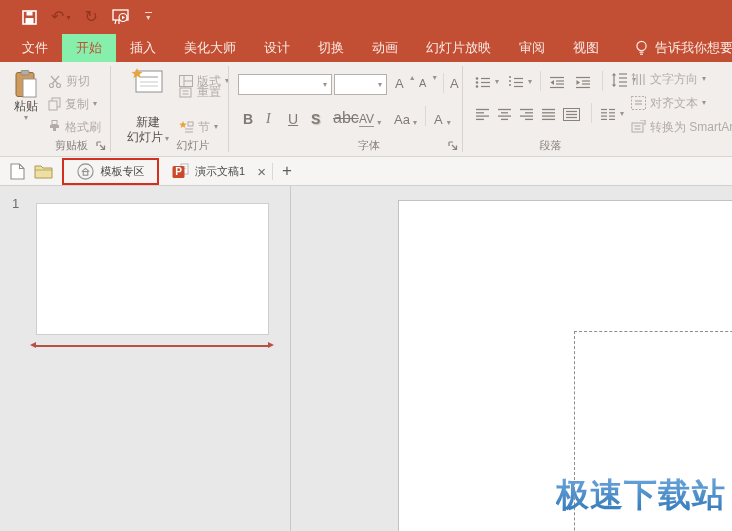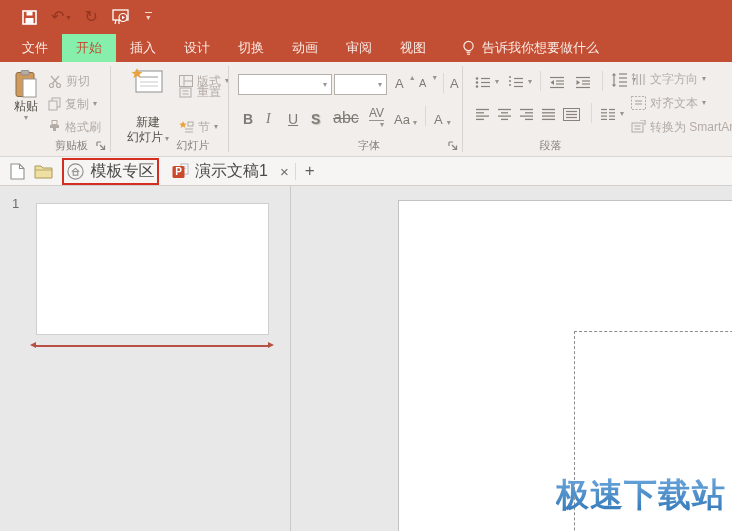--- a/index.html
+++ b/index.html
@@ -37,21 +37,21 @@
   .combo { position:absolute; height:21px; background:#fff; border:1px solid #b6b0aa; display:flex; align-items:center; justify-content:flex-end; padding-right:4px; cursor:default; }
   .fontbtn { position:absolute; top:44px; height:21px; display:flex; align-items:flex-end; color:#807a74; font-size:14px; cursor:default; }
   .ab { font-size:13px; color:#807a74; }
   .supc { font-size:7px; color:#9a948e; margin-left:1px; transform:translateY(-6px); }
 
   
   .tabbar { position:absolute; left:0; top:157px; width:100%; height:29px; background:#f7f5f4; border-bottom:1px solid #d2cfcc; display:flex; align-items:center; }
   .tb-icon { display:flex; align-items:center; justify-content:center; width:26px; height:26px; cursor:default; }
   .doc-tab-hl { display:flex; align-items:center; justify-content:center; gap:7px; height:27px; width:97px; margin-left:6px; border:2px solid #d22f22; background:#f7f5f4; cursor:default; }
   .doc-tab { display:flex; align-items:center; gap:6px; height:27px; padding:0 6px 0 8px; cursor:default; }
-  .tab-label { font-size:16px; color:#4a4a4a; white-space:nowrap; }
+  .tab-label { font-size:11px; color:#4a4a4a; white-space:nowrap; }
   .g-close { font-size:15px; color:#6d6d6d; padding:0 6px; cursor:default; }
   .tb-sep { width:1px; height:17px; background:#dbd8d5; }
   .g-plus { font-size:17px; color:#5f5f5f; padding:0 9px; cursor:default; }
 
   
   .content { position:absolute; left:0; top:186px; width:100%; height:345px; background:#e9e8e8; overflow:hidden; }
   .slide-number { position:absolute; left:12px; top:10px; font-size:13px; color:#6d6d6d; }
   .thumb { position:absolute; left:36px; top:17px; width:233px; height:132px; background:#fff; border:1px solid #cfcfcf; cursor:default; }
   .red-arrow { position:absolute; left:30px; top:155px; width:244px; height:9px; }
   .ra-line { position:absolute; left:4px; right:4px; top:4px; height:1.5px; background:#b85045; }
@@ -98,23 +98,25 @@
         <span class="bar"></span>
         <span class="cd">▾</span>
       </div>
     </div>
   </div>
 
   <div class="menubar">
     <div class="mtab">文件</div>
     <div class="mtab active">开始</div>
     <div class="mtab">插入</div>
+    <div class="mtab">美化大师</div>
     <div class="mtab">设计</div>
     <div class="mtab">切换</div>
     <div class="mtab">动画</div>
+    <div class="mtab">幻灯片放映</div>
     <div class="mtab">审阅</div>
     <div class="mtab">视图</div>
     <div class="tellme">
       <svg width="13" height="16" viewBox="0 0 13 16">
         <circle cx="6.5" cy="6" r="4.6" fill="none" stroke="#fbeae4" stroke-width="1.2"></circle>
         <line x1="4.5" y1="12.2" x2="8.5" y2="12.2" stroke="#fbeae4" stroke-width="1.2"></line>
         <line x1="5" y1="14.2" x2="8" y2="14.2" stroke="#fbeae4" stroke-width="1.2"></line>
       </svg>
       <span>告诉我你想要做什么</span>
     </div>
@@ -237,21 +239,21 @@
         </div>
       <div class="fontbtn" style="left:59px; text-decoration:underline;">
           <span>U</span>
         </div>
       <div class="fontbtn" style="left:82px; font-weight:bold; text-shadow:1px 1px 1px #c5bfb9;">
           <span>S</span>
         </div>
       <div class="fontbtn" style="left:104px; font-size:16px; text-decoration:line-through;">
           <span>abc</span>
         </div>
-      <div class="fontbtn" style="left:140px; font-size:12px;flex-direction:column;">
+      <div class="fontbtn" style="left:130px; font-size:12px;">
         <span style="border-bottom:1px solid #9a948e;">AV</span>
         <span class="cd" style="margin-left:3px;">▾</span>
       </div>
       <div class="fontbtn" style="left:165px; font-size:13px;">
         <span>Aa</span>
         <span class="cd" style="margin-left:3px;">▾</span>
       </div>
       <div style="position:absolute; left:196px; top:44px; width:1px; height:20px; background:#ddd8d4;"></div>
       <div class="fontbtn" style="left:205px;">
         <span class="ab" style="position:relative;">A</span>

